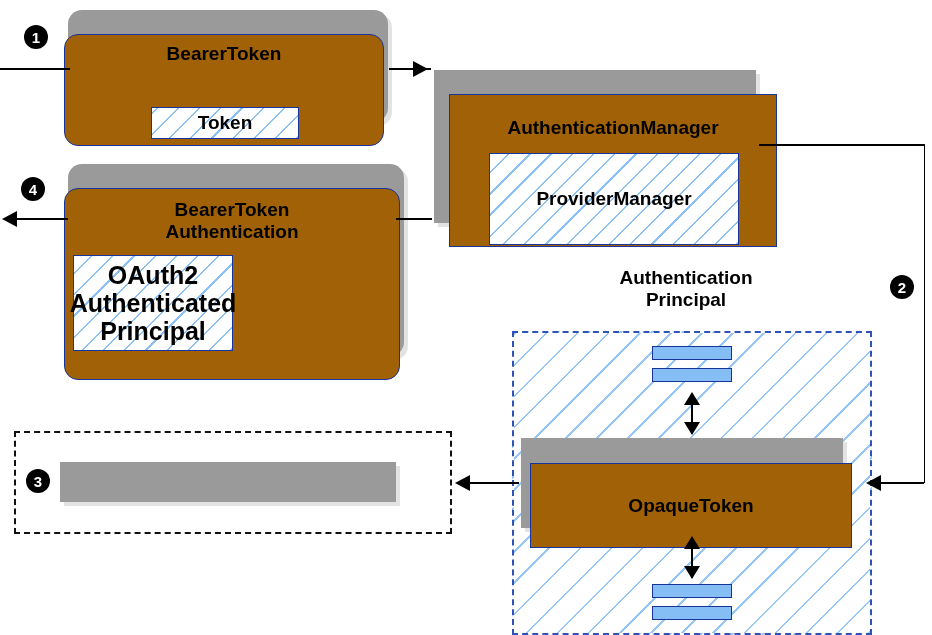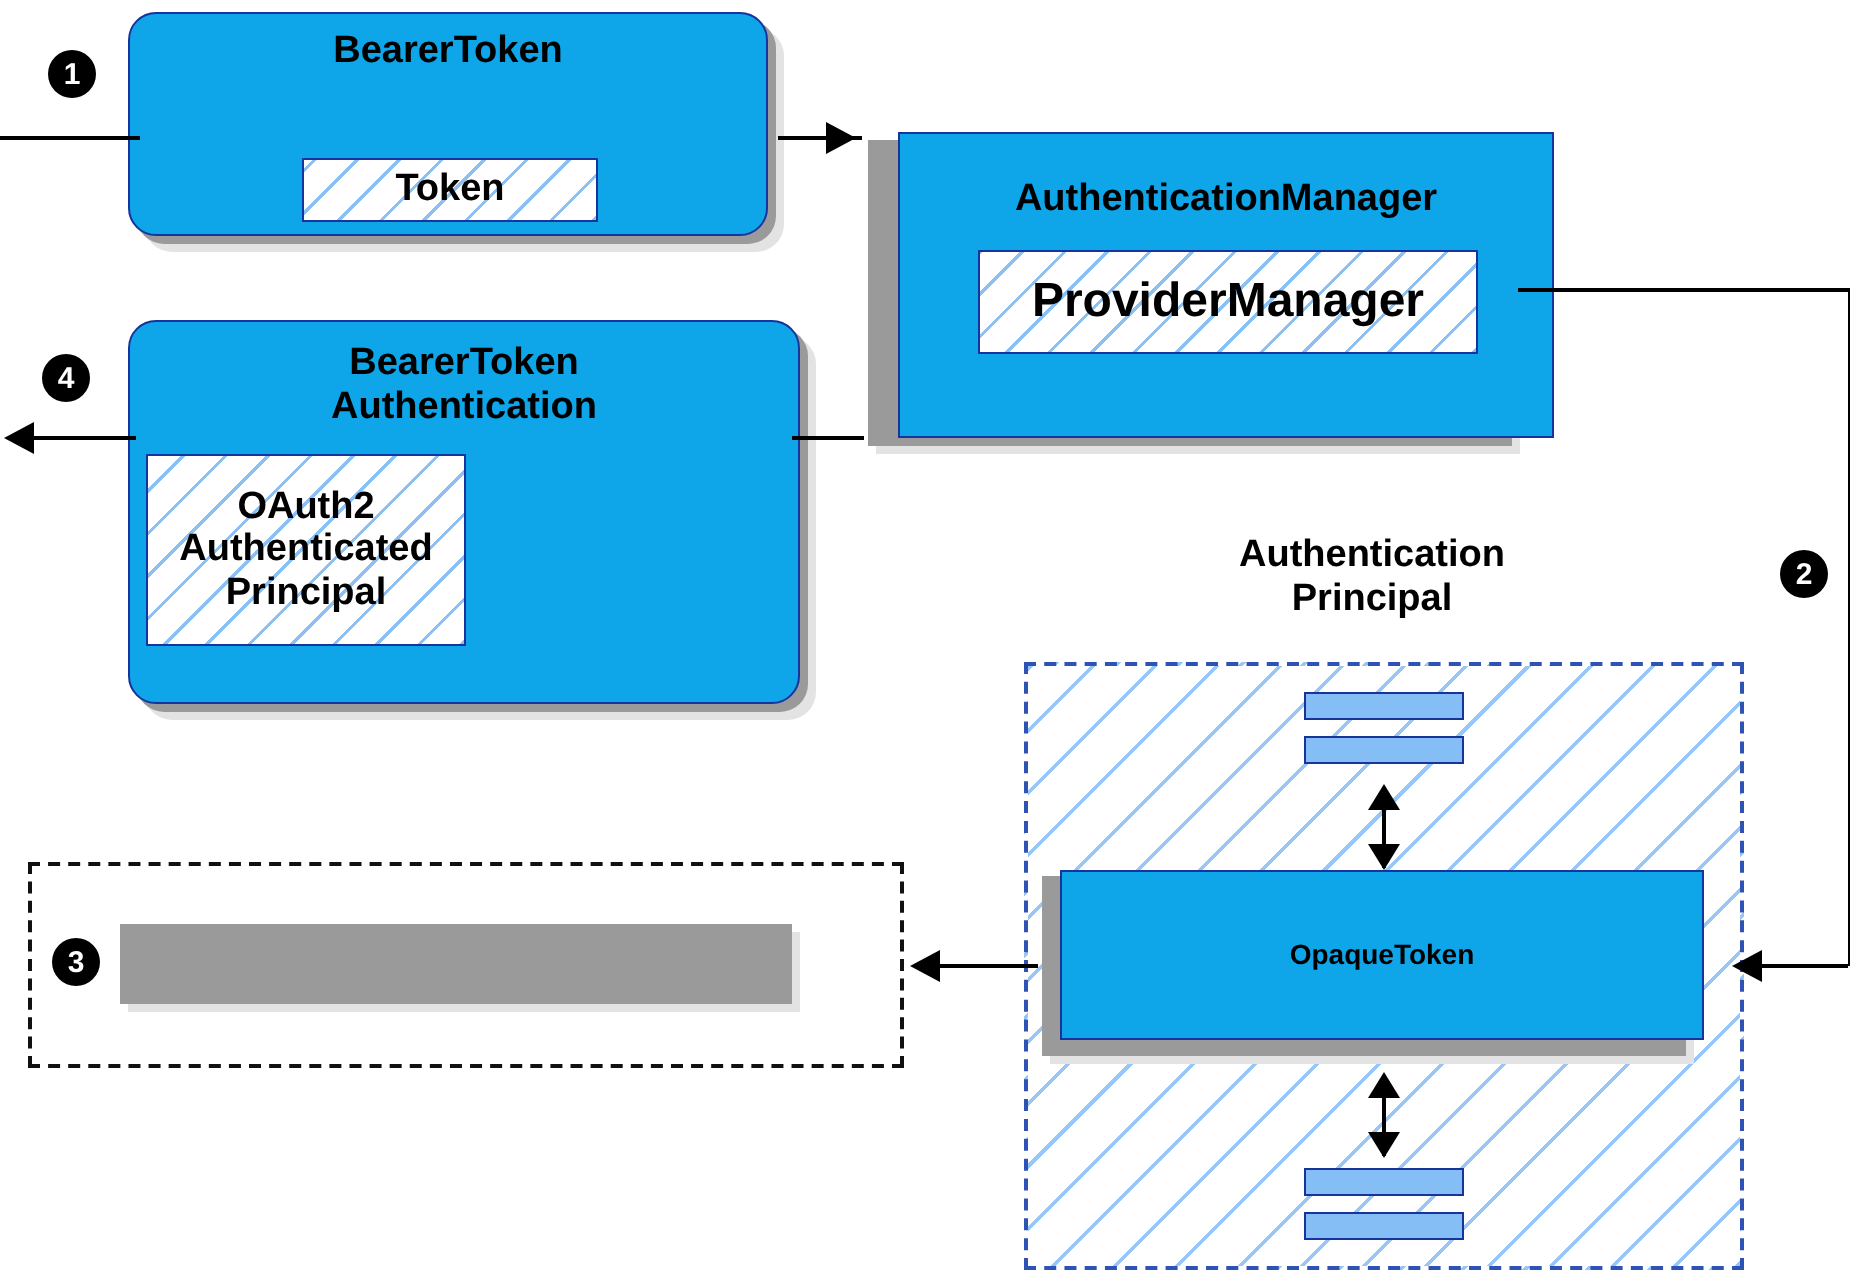--- a/index.html
+++ b/index.html
@@ -14,27 +14,28 @@
     position: relative;
     width: 932px;
     height: 635px;
     background: #ffffff;
     overflow: hidden;
   }
   
   .node {
     position: absolute;
     box-sizing: border-box;
-    background: #0ea5e9;
+    background: #a16207;
     border: 1.5px solid #16349b;
     color: #000000;
     font-weight: bold;
     text-align: center;
     line-height: 1.12;
     z-index: 5;
+    margin-top: 28px;
   }
   .node.rounded { border-radius: 14px; }
   .shadow {
     position: absolute;
     box-sizing: border-box;
     background: #9a9a9a;
     z-index: 3;
   }
   .shadow2 {
     position: absolute;
@@ -196,33 +197,33 @@
     </div>
     <div class="hatchbox" style="left:86px; top:72px; width:148px; height:32px; font-size:19px;">
       <span>Token</span>
     </div>
   </div>
 
   <div class="shadow2" style="left:438px; top:74px; width:322px; height:153px;"></div>
   <div class="shadow" style="left:434px; top:70px; width:322px; height:153px;"></div>
   <div class="node" style="left:449px; top:66px; width:328px; height:153px; font-size:19px;">
     <div class="node-title" style="top:22px; font-size:19px;">AuthenticationManager</div>
-    <div class="hatchbox" style="left:39px; top:58px; width:250px; height:52px; font-size:24px;">
+    <div class="hatchbox" style="left:39px; top:58px; width:250px; height:92px; font-size:19px;">
       <span>ProviderManager</span>
     </div>
   </div>
 
   <div class="shadow2 rounded" style="left:72px; top:168px; width:336px; height:192px;"></div>
   <div class="shadow rounded" style="left:68px; top:164px; width:336px; height:192px;"></div>
   <div class="node rounded" style="left:64px; top:160px; width:336px; height:192px; font-size:19px;">
     <div class="node-title" style="top:10px; font-size:19px;">
       <span>BearerToken</span><br>
       <span>Authentication</span>
     </div>
-    <div class="hatchbox" style="left:8px; top:66px; width:160px; height:96px; font-size:19px; flex-direction:column;">
+    <div class="hatchbox" style="left:8px; top:66px; width:160px; height:96px; font-size:25px; flex-direction:column;">
       <span>OAuth2</span>
       <span>Authenticated</span>
       <span>Principal</span>
     </div>
   </div>
 
   <div class="group-caption" style="left:578px; top:267px; width:216px; font-size:19px;">
     <span>Authentication</span><br>
     <span>Principal</span>
   </div>
@@ -231,21 +232,21 @@
 
   <div class="minibar" style="left:652px; top:346px; width:80px; height:14px;"></div>
   <div class="minibar" style="left:652px; top:368px; width:80px; height:14px;"></div>
 
   <div class="line vline" style="left:691px; top:396px; height:38px;"></div>
   <div class="arrowhead arrow-up" style="left:684px; top:392px;"></div>
   <div class="arrowhead arrow-down" style="left:684px; top:422px;"></div>
 
   <div class="shadow2" style="left:525px; top:442px; width:322px; height:90px;"></div>
   <div class="shadow" style="left:521px; top:438px; width:322px; height:90px;"></div>
-  <div class="node" style="left:530px; top:435px; width:322px; height:85px; font-size:14px; display:flex; align-items:center; justify-content:center; flex-direction:column;">
+  <div class="node" style="left:530px; top:435px; width:322px; height:85px; font-size:19px; display:flex; align-items:center; justify-content:center; flex-direction:column;">
     <span>OpaqueToken</span>
   </div>
 
   <div class="line vline" style="left:691px; top:540px; height:38px;"></div>
   <div class="arrowhead arrow-up" style="left:684px; top:536px;"></div>
   <div class="arrowhead arrow-down" style="left:684px; top:566px;"></div>
 
   <div class="minibar" style="left:652px; top:584px; width:80px; height:14px;"></div>
   <div class="minibar" style="left:652px; top:606px; width:80px; height:14px;"></div>
 

